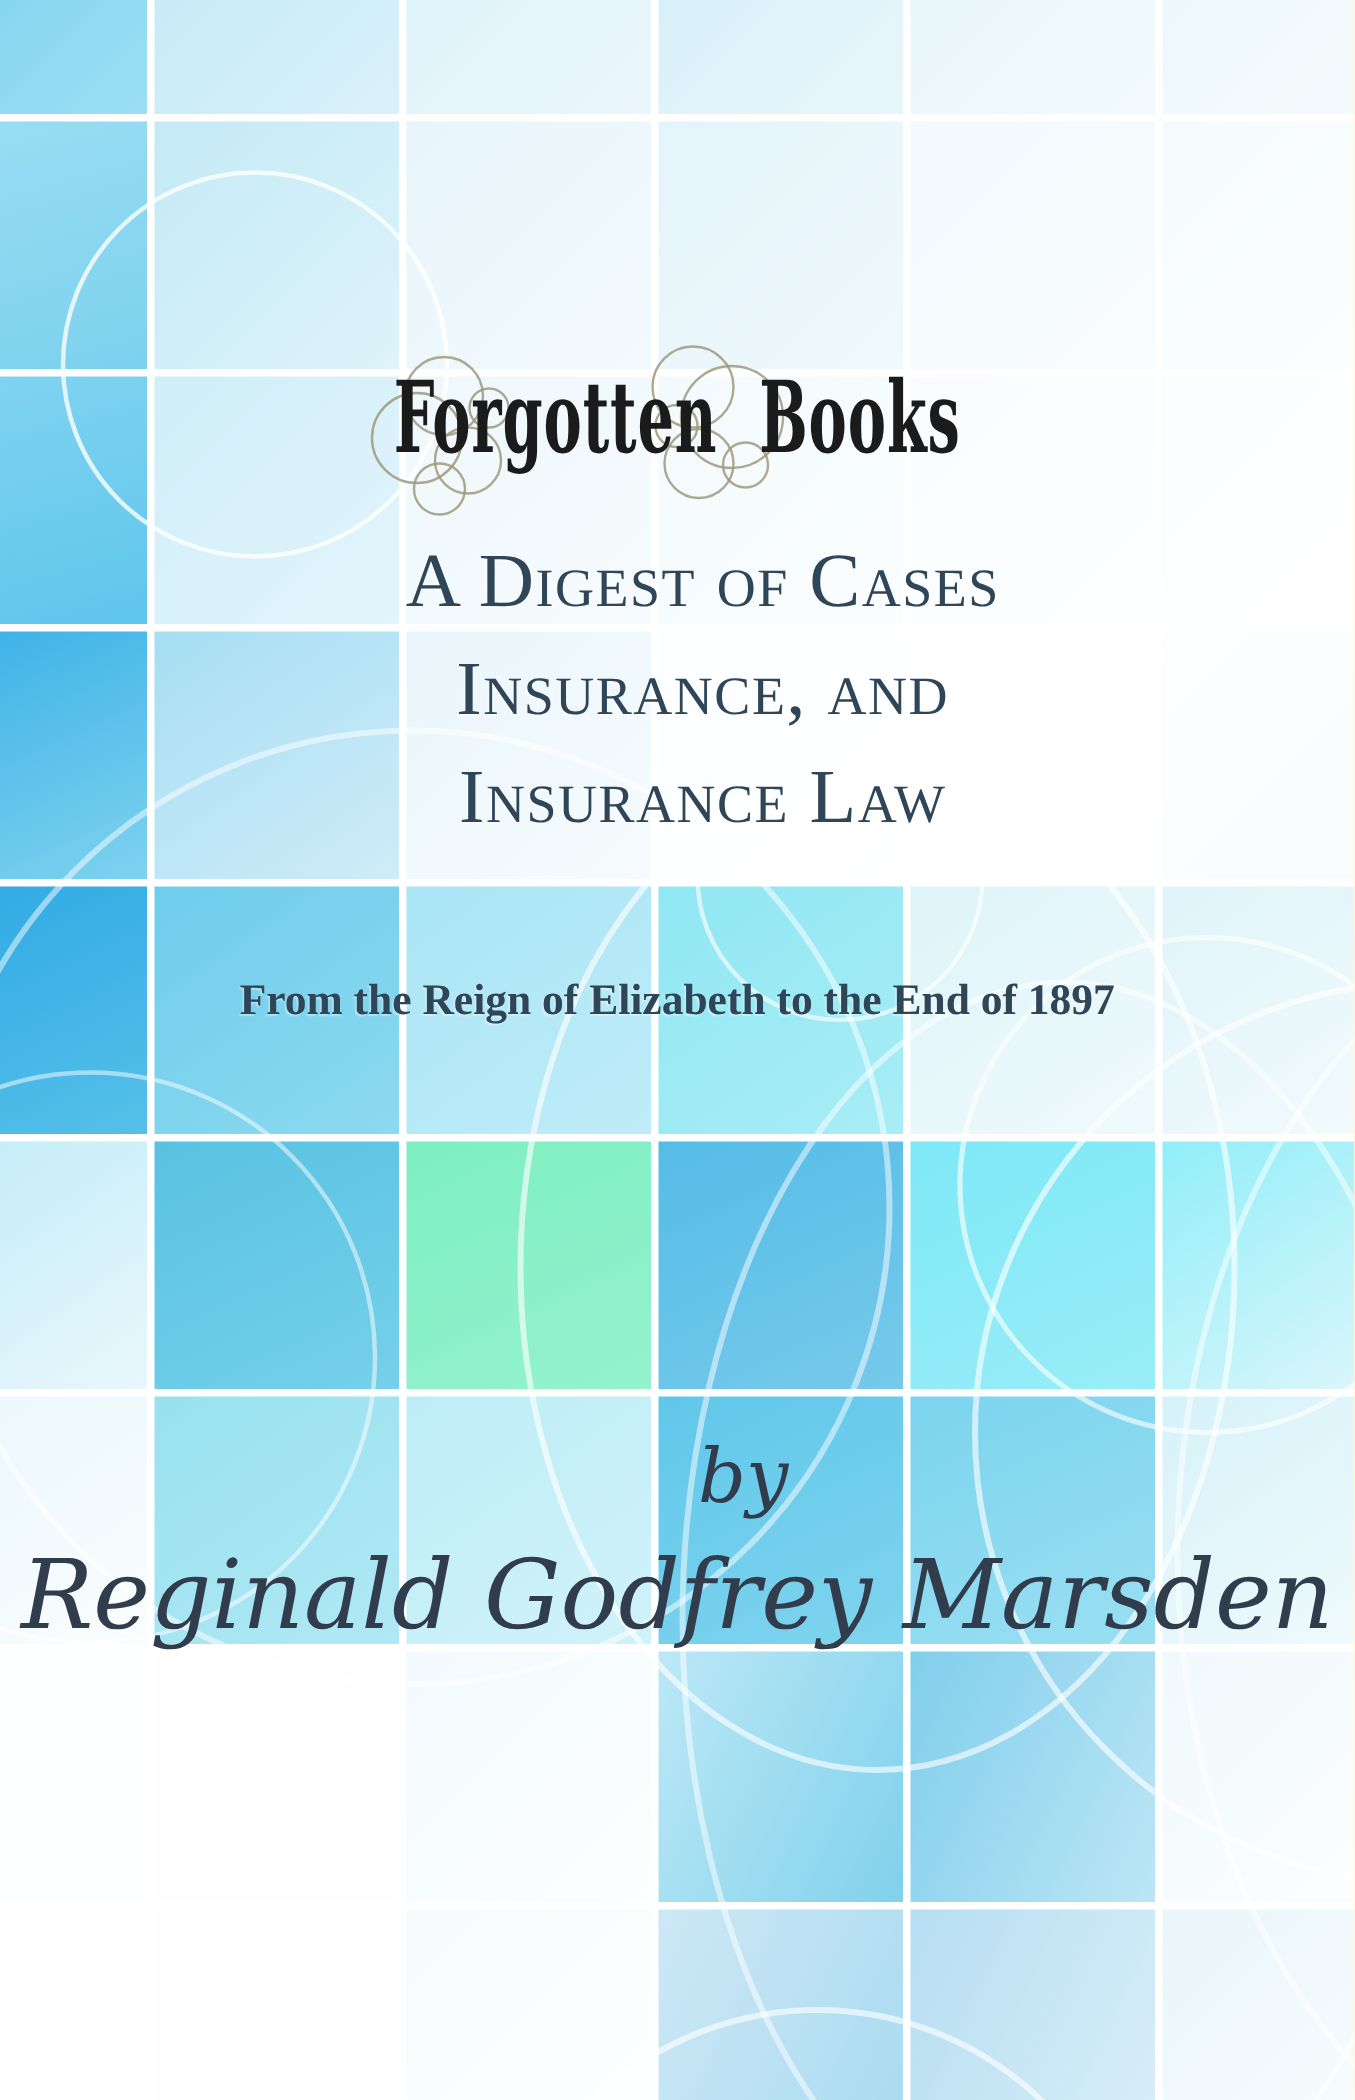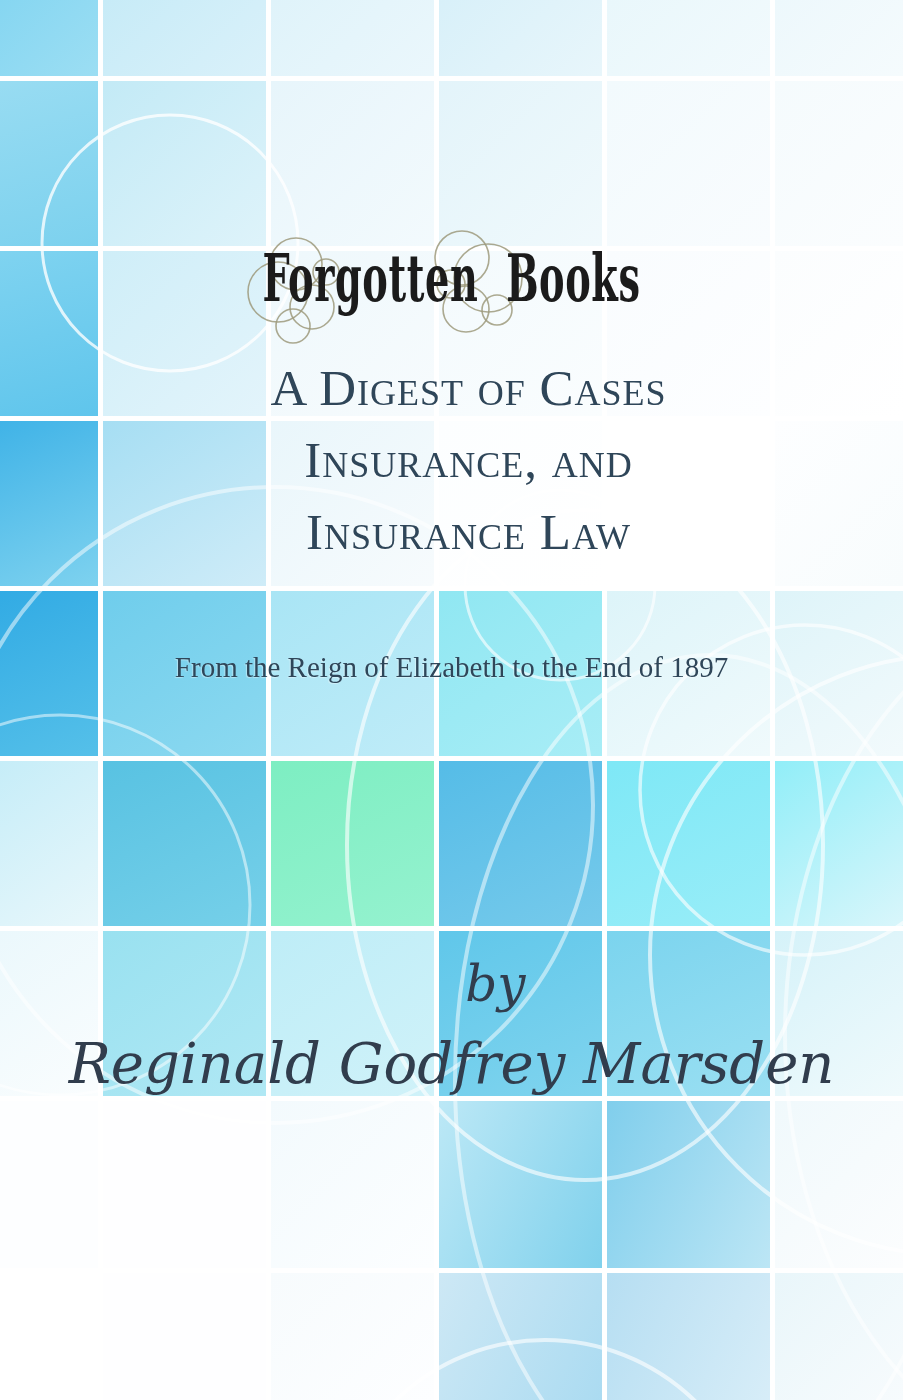--- a/index.html
+++ b/index.html
@@ -81,29 +81,29 @@
 
   
   .title{position:absolute;top:352px;left:17px;width:100%;text-align:center;z-index:2;}
   .title .line{font-family:"Liberation Serif",serif;font-variant:small-caps;font-weight:500;
                font-size:51px;line-height:72px;letter-spacing:1px;
                color:var(--c-title_text,#2f4659);
                text-shadow:-1px 1px 1px rgba(255,255,255,.55);}
 
   
   .subtitle{position:absolute;top:641px;left:0;width:100%;text-align:center;z-index:2;
-            font-family:"Liberation Serif",serif;font-weight:400;font-size:29px;line-height:52px;
+            font-family:"Liberation Serif",serif;font-weight:700;font-size:29px;line-height:52px;
             color:var(--c-title_text,#2f4659);text-shadow:-1px 1px 1px rgba(255,255,255,.4);}
 
   
   .by,.author{position:absolute;left:0;width:100%;text-align:center;z-index:2;
               font-family:"DejaVu Serif",serif;font-style:italic;
               color:var(--c-author_text,#313d4d);}
   .by{top:942px;font-size:50px;line-height:84px;padding-left:44px;}
-  .author{top:1022px;font-size:56px;line-height:84px;}
+  .author{top:1022px;font-size:64px;line-height:84px;}
 </style>
 </head>
 <body>
 
 <div class="cover">
 
   <div class="grid">
     <div class="t1"></div>
       <div class="t2"></div>
       <div class="t3"></div>

